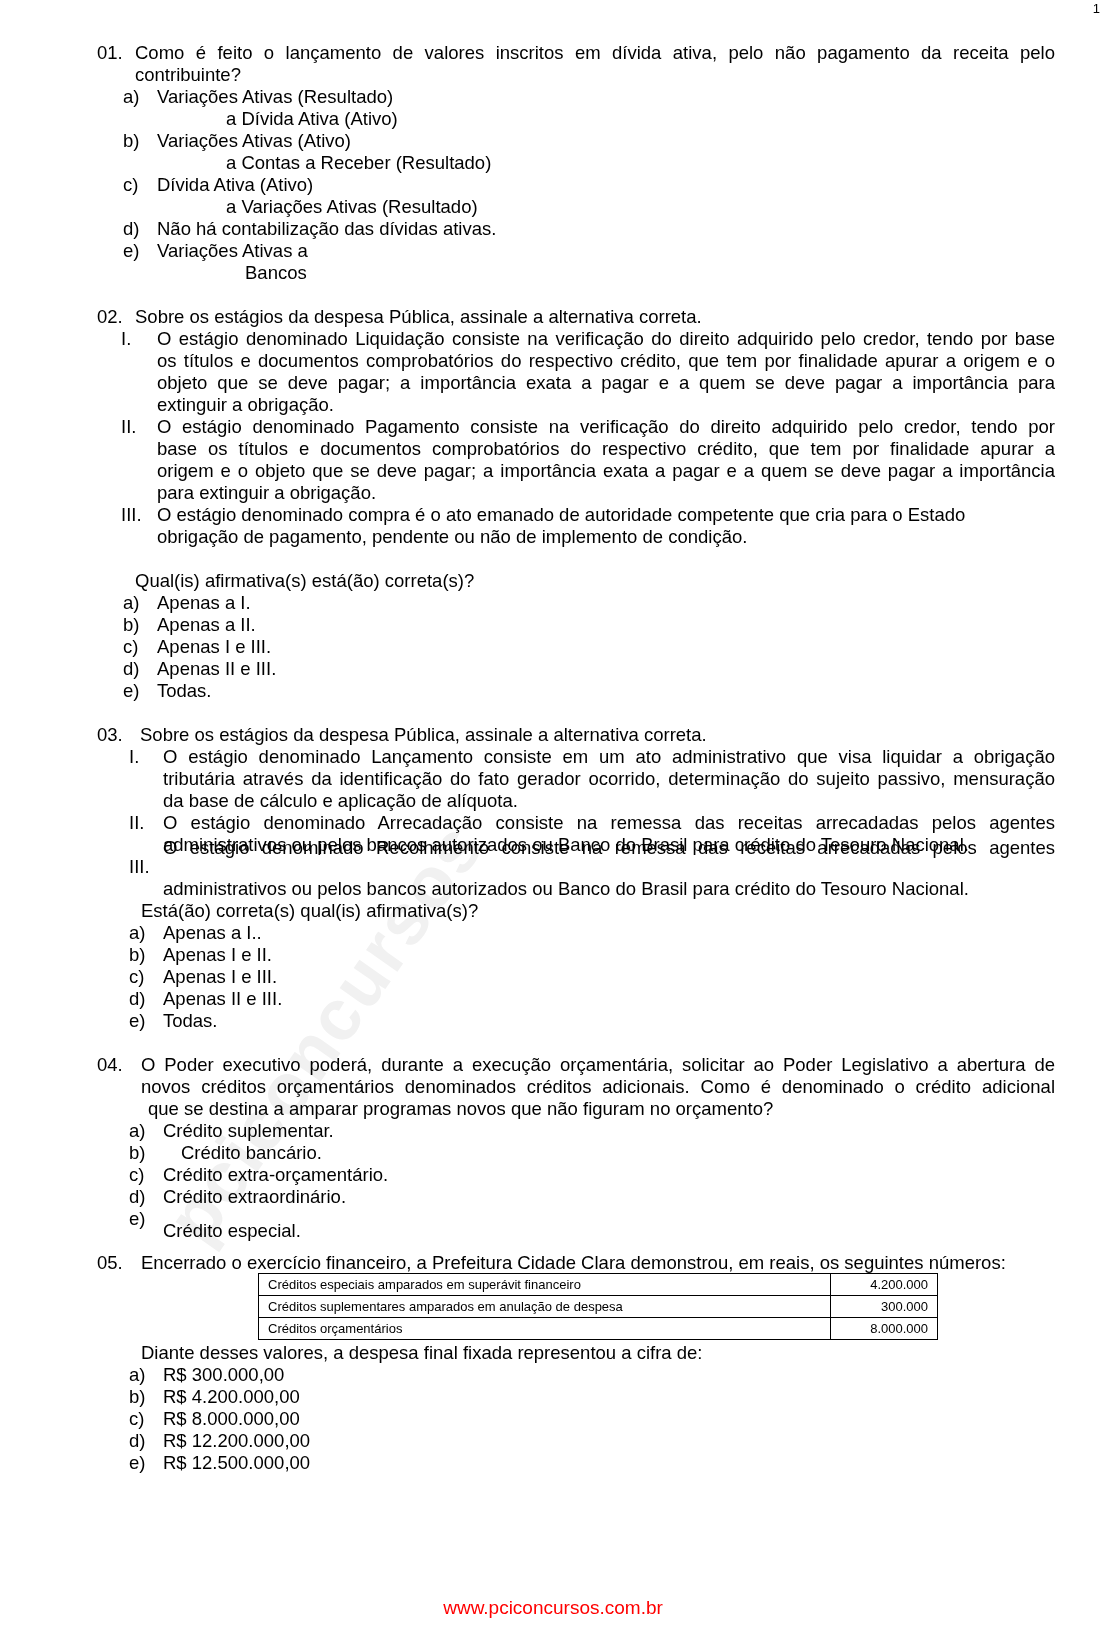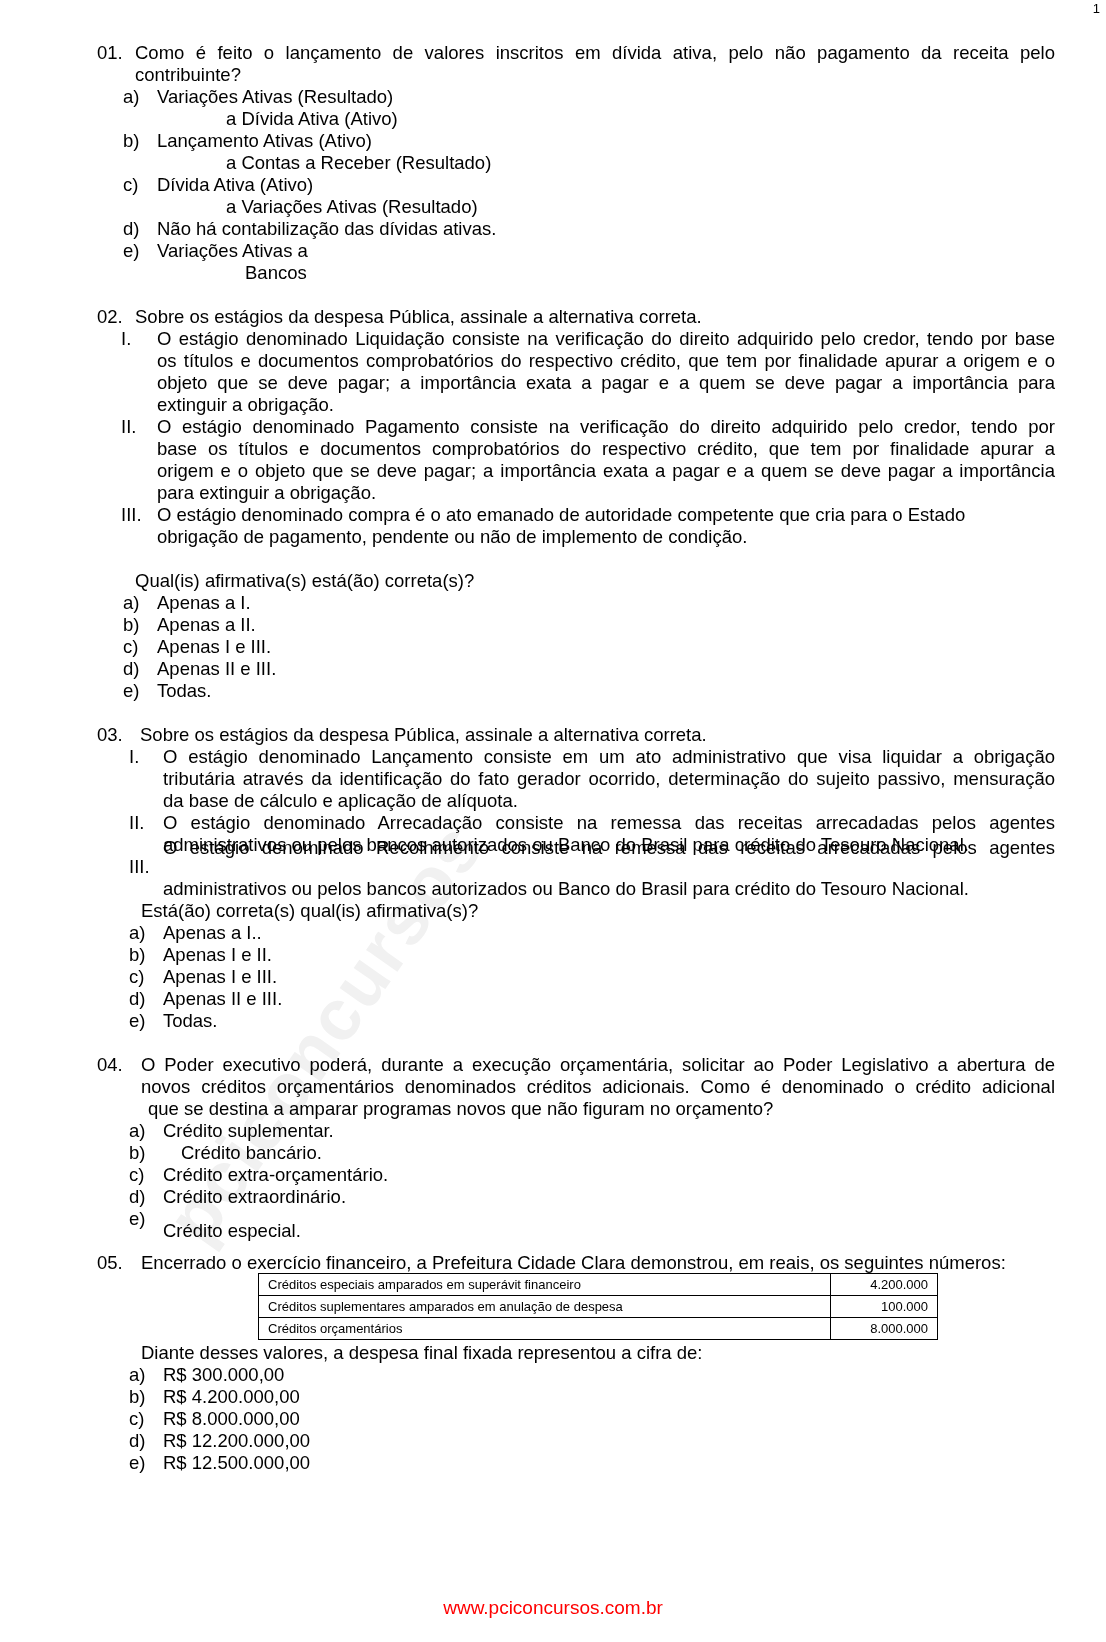--- a/index.html
+++ b/index.html
@@ -34,21 +34,21 @@
 <div>
   <span class="line" style="left:97px;top:42px;">01.</span>
   <span class="line just" style="left:135px;top:42px;width:920px;">Como é feito o lançamento de valores inscritos em dívida ativa, pelo não pagamento da receita pelo</span>
   <span class="line" style="left:135px;top:64px;">contribuinte?</span>
 
   <span class="line" style="left:123px;top:86px;">a)</span>
   <span class="line" style="left:157px;top:86px;">Variações Ativas (Resultado)</span>
   <span class="line" style="left:226px;top:108px;">a Dívida Ativa (Ativo)</span>
 
   <span class="line" style="left:123px;top:130px;">b)</span>
-  <span class="line" style="left:157px;top:130px;">Lançamento Ativas (Ativo)</span>
+  <span class="line" style="left:157px;top:130px;">Variações Ativas (Ativo)</span>
   <span class="line" style="left:226px;top:152px;">a Contas a Receber (Resultado)</span>
 
   <span class="line" style="left:123px;top:174px;">c)</span>
   <span class="line" style="left:157px;top:174px;">Dívida Ativa (Ativo)</span>
   <span class="line" style="left:226px;top:196px;">a Variações Ativas (Resultado)</span>
 
   <span class="line" style="left:123px;top:218px;">d)</span>
   <span class="line" style="left:157px;top:218px;">Não há contabilização das dívidas ativas.</span>
 
   <span class="line" style="left:123px;top:240px;">e)</span>
@@ -144,21 +144,21 @@
   <span class="line" style="left:141px;top:1252px;">Encerrado o exercício financeiro, a Prefeitura Cidade Clara demonstrou, em reais, os seguintes números:</span>
 
   <table class="values" style="left:258px;top:1273px;width:680px;">
     <tbody>
         <tr>
       <td>Créditos especiais amparados em superávit financeiro</td>
       <td class="num">4.200.000</td>
     </tr>
     <tr>
       <td>Créditos suplementares amparados em anulação de despesa</td>
-      <td class="num">100.000</td>
+      <td class="num">300.000</td>
     </tr>
     <tr>
       <td>Créditos orçamentários</td>
       <td class="num">8.000.000</td>
     </tr>
   </tbody>
     </table>
 
   <span class="line" style="left:141px;top:1342px;">Diante desses valores, a despesa final fixada representou a cifra de:</span>
 

